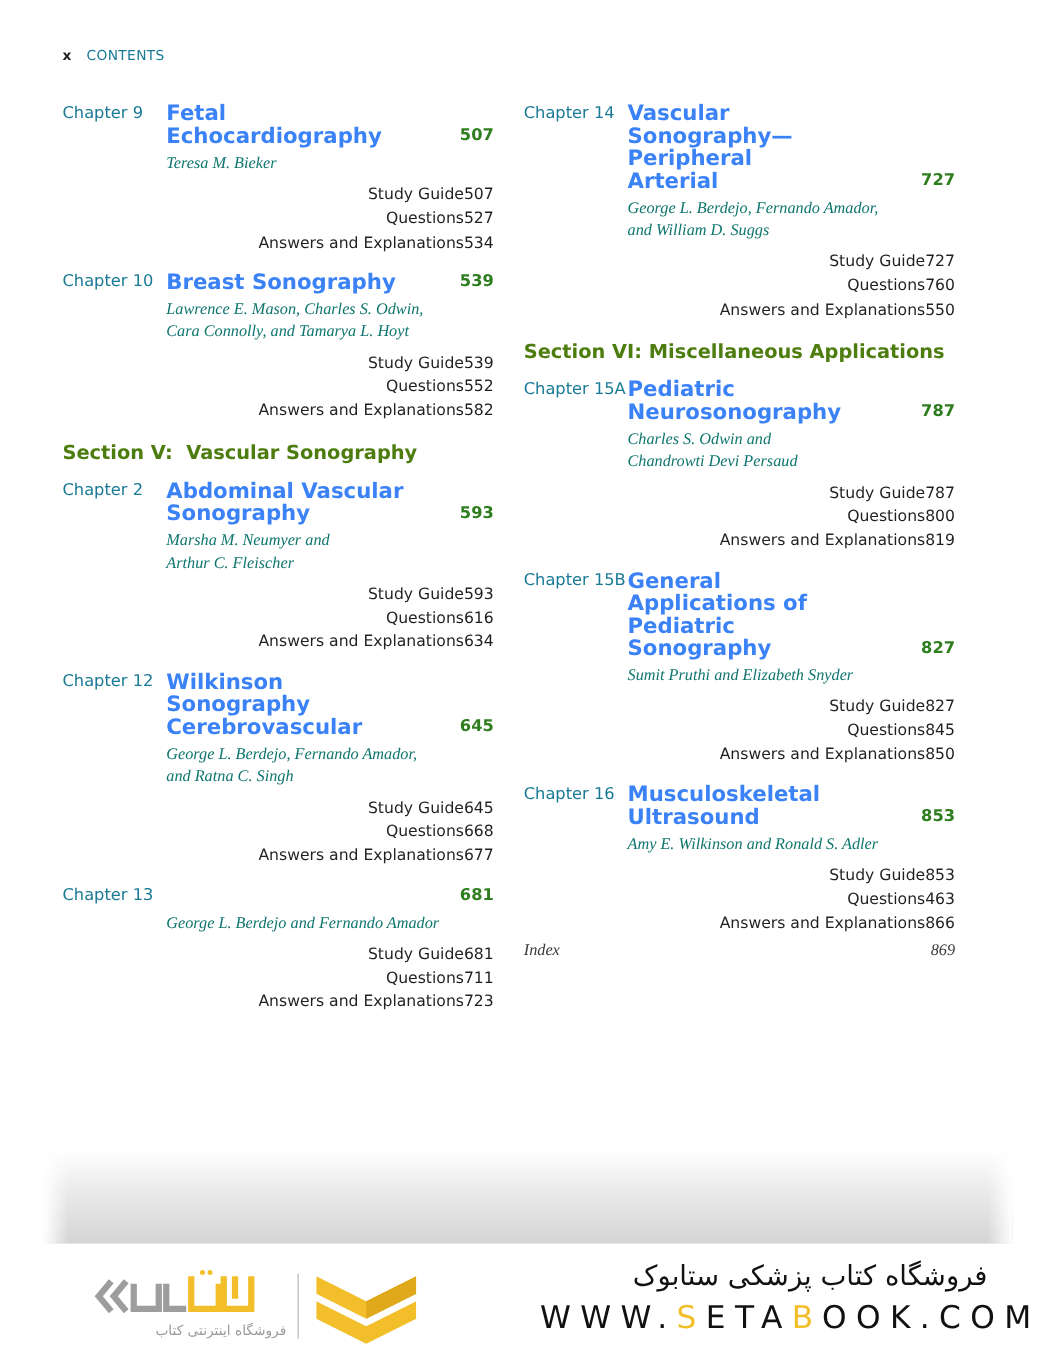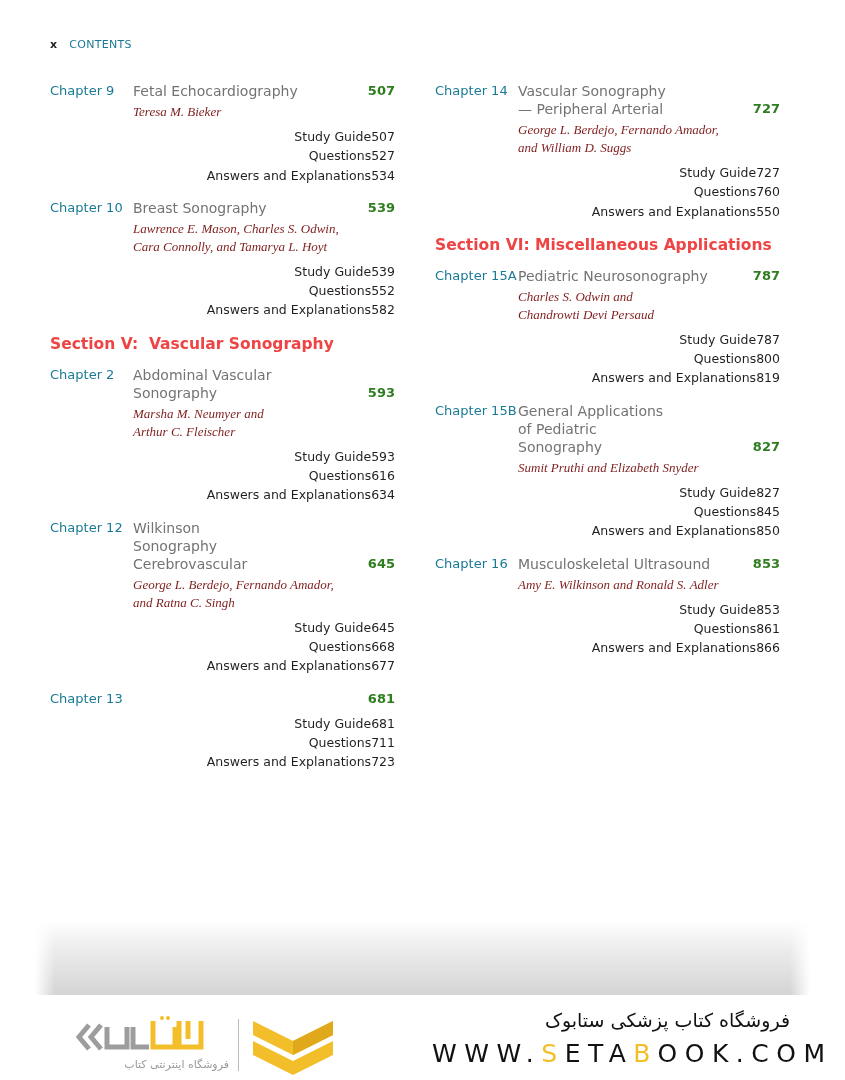--- a/index.html
+++ b/index.html
@@ -5,52 +5,52 @@
   * { box-sizing: border-box; margin: 0; padding: 0; }
   html, body { width: 845px; height: 1080px; background: #ffffff; overflow: hidden; }
   body { position: relative; font-family: "DejaVu Sans", "Liberation Sans", sans-serif; color: #231f20; }
 
   .running-head { position: absolute; left: 50px; top: 38px; font-size: 11px; letter-spacing: 0.3px; }
   .running-head .pgnum { color: #231f20; font-weight: bold; margin-right: 8px; }
   .running-head .label { color: #1a7a96; }
 
   .col { position: absolute; top: 82px; }
   .col-left { left: 50px; width: 345px; }
-  .col-right { left: 435px; width: 345px; }
+  .col-right { left: 419px; width: 345px; }
 
   .chapter { position: relative; margin-bottom: 14px; }
   .ch-row { display: flex; align-items: flex-end; }
   .ch-label { width: 83px; flex: none; color: #1a7a96; font-weight: normal; font-size: 13px; line-height: 18px; align-self: flex-start; }
-  .ch-title { flex: 1; color: #737373; font-weight: normal; font-size: 14px; line-height: 18px; }
+  .ch-title { flex: 1; color: #3b82f6; font-weight: bold; font-size: 17px; line-height: 18px; }
   .ch-page { width: 40px; text-align: right; color: #2e7d1f; font-weight: bold; font-size: 13px; line-height: 18px; }
 
-  .authors { margin-left: 83px; margin-top: 3px; font-family: "Liberation Serif", "DejaVu Serif", serif; font-style: italic; font-size: 13px; line-height: 18px; color: #7f1d1d; width: 230px; }
+  .authors { margin-left: 83px; margin-top: 3px; font-family: "Liberation Serif", "DejaVu Serif", serif; font-style: italic; font-size: 13px; line-height: 18px; color: #0f766e; width: 230px; }
 
   .sub-list { margin-left: 83px; margin-top: 6px; }
   .sub-item { display: flex; justify-content: flex-end; font-size: 12.5px; line-height: 19.3px; color: #231f20; }
   .sub-item .p { text-align: right; }
 
-  .section-heading { color: #ef4444; font-weight: bold; font-size: 15.5px; line-height: 20px; margin: 4px 0 12px 0; }
+  .section-heading { color: #4d7c0f; font-weight: bold; font-size: 15.5px; line-height: 20px; margin: 4px 0 12px 0; }
 
   .index-row { display: flex; justify-content: space-between; font-family: "Liberation Serif", "DejaVu Serif", serif; font-style: italic; font-size: 13px; color: #3a3a3a; margin-top: -10px; }
 
   .gray-band { position: absolute; left: 35px; top: 920px; width: 775px; height: 75px;
     background: linear-gradient(to bottom, #ffffff 0%, #eeeeee 35%, #d4d4d4 100%); }
   .gray-band::before, .gray-band::after { content: ""; position: absolute; top: 0; width: 20px; height: 100%; }
   .gray-band::before { left: 0; background: linear-gradient(to right, #ffffff, rgba(255,255,255,0)); }
   .gray-band::after { right: 0; background: linear-gradient(to left, #ffffff, rgba(255,255,255,0)); }
 
   .footer { position: absolute; left: 0; top: 995px; width: 845px; height: 85px; background: #fff; }
   .logo { position: absolute; left: 75px; top: 20px; width: 260px; height: 60px; }
   .logo-text { position: absolute; left: 0; top: 0; width: 150px; height: 44px; }
   .logo-sub { position: absolute; left: 4px; top: 43px; font-size: 11px; color: #9a9a9a; direction: rtl; width: 150px; text-align: right; }
   .logo-divider { position: absolute; left: 163px; top: 4px; width: 1px; height: 52px; background: #bbbbbb; }
   .logo-chev { position: absolute; left: 178px; top: 0; }
 
-  .store-fa { position: absolute; left: 470px; top: 14px; width: 320px; text-align: right; direction: rtl; font-size: 19px; color: #111; }
+  .store-fa { position: absolute; left: 470px; top: 14px; width: 320px; text-align: right; direction: rtl; font-size: 22px; color: #111; }
   .store-url { position: absolute; left: 432px; top: 44px; font-size: 25px; letter-spacing: 7.5px; color: #111; font-family: "DejaVu Sans", sans-serif; }
   .store-url .accent { color: #f2bf2a; }
 </style>
 </head>
 <body>
 
 <div class="running-head">
   <span class="pgnum">x</span>
   <span class="label">CONTENTS</span>
 </div>
@@ -149,20 +149,21 @@
           <span class="p">677</span>
         </div>
     </div>
   </div>
 
   <div class="chapter">
     <div class="ch-row">
       <div class="ch-label">Chapter 13</div>
       <div class="ch-page" style="margin-left:auto">681</div>
     </div>
+    <div class="authors" style="width:260px">George L. Berdejo and Fernando Amador</div>
     <div class="sub-list">
       <div class="sub-item">
           <span>Study Guide</span>
           <span class="p">681</span>
         </div>
       <div class="sub-item">
           <span>Questions</span>
           <span class="p">711</span>
         </div>
       <div class="sub-item">
@@ -253,29 +254,33 @@
       <div class="ch-page">853</div>
     </div>
     <div class="authors" style="width:260px">Amy E. Wilkinson and Ronald S. Adler</div>
     <div class="sub-list">
       <div class="sub-item">
           <span>Study Guide</span>
           <span class="p">853</span>
         </div>
       <div class="sub-item">
           <span>Questions</span>
-          <span class="p">861</span>
+          <span class="p">463</span>
         </div>
       <div class="sub-item">
           <span>Answers and Explanations</span>
           <span class="p">866</span>
         </div>
     </div>
   </div>
 
+  <div class="index-row">
+    <span>Index</span>
+    <span>869</span>
+  </div>
 </div>
 
 <div class="gray-band"></div>
 
 <div class="footer">
   <div class="logo">
     <svg class="logo-text" viewBox="0 0 150 44" width="150" height="44">
 
       <polyline points="14,10 4,22 14,34" fill="none" stroke="#9d9d9d" stroke-width="5"></polyline>
       <polyline points="26,10 16,22 26,34" fill="none" stroke="#9d9d9d" stroke-width="5"></polyline>

